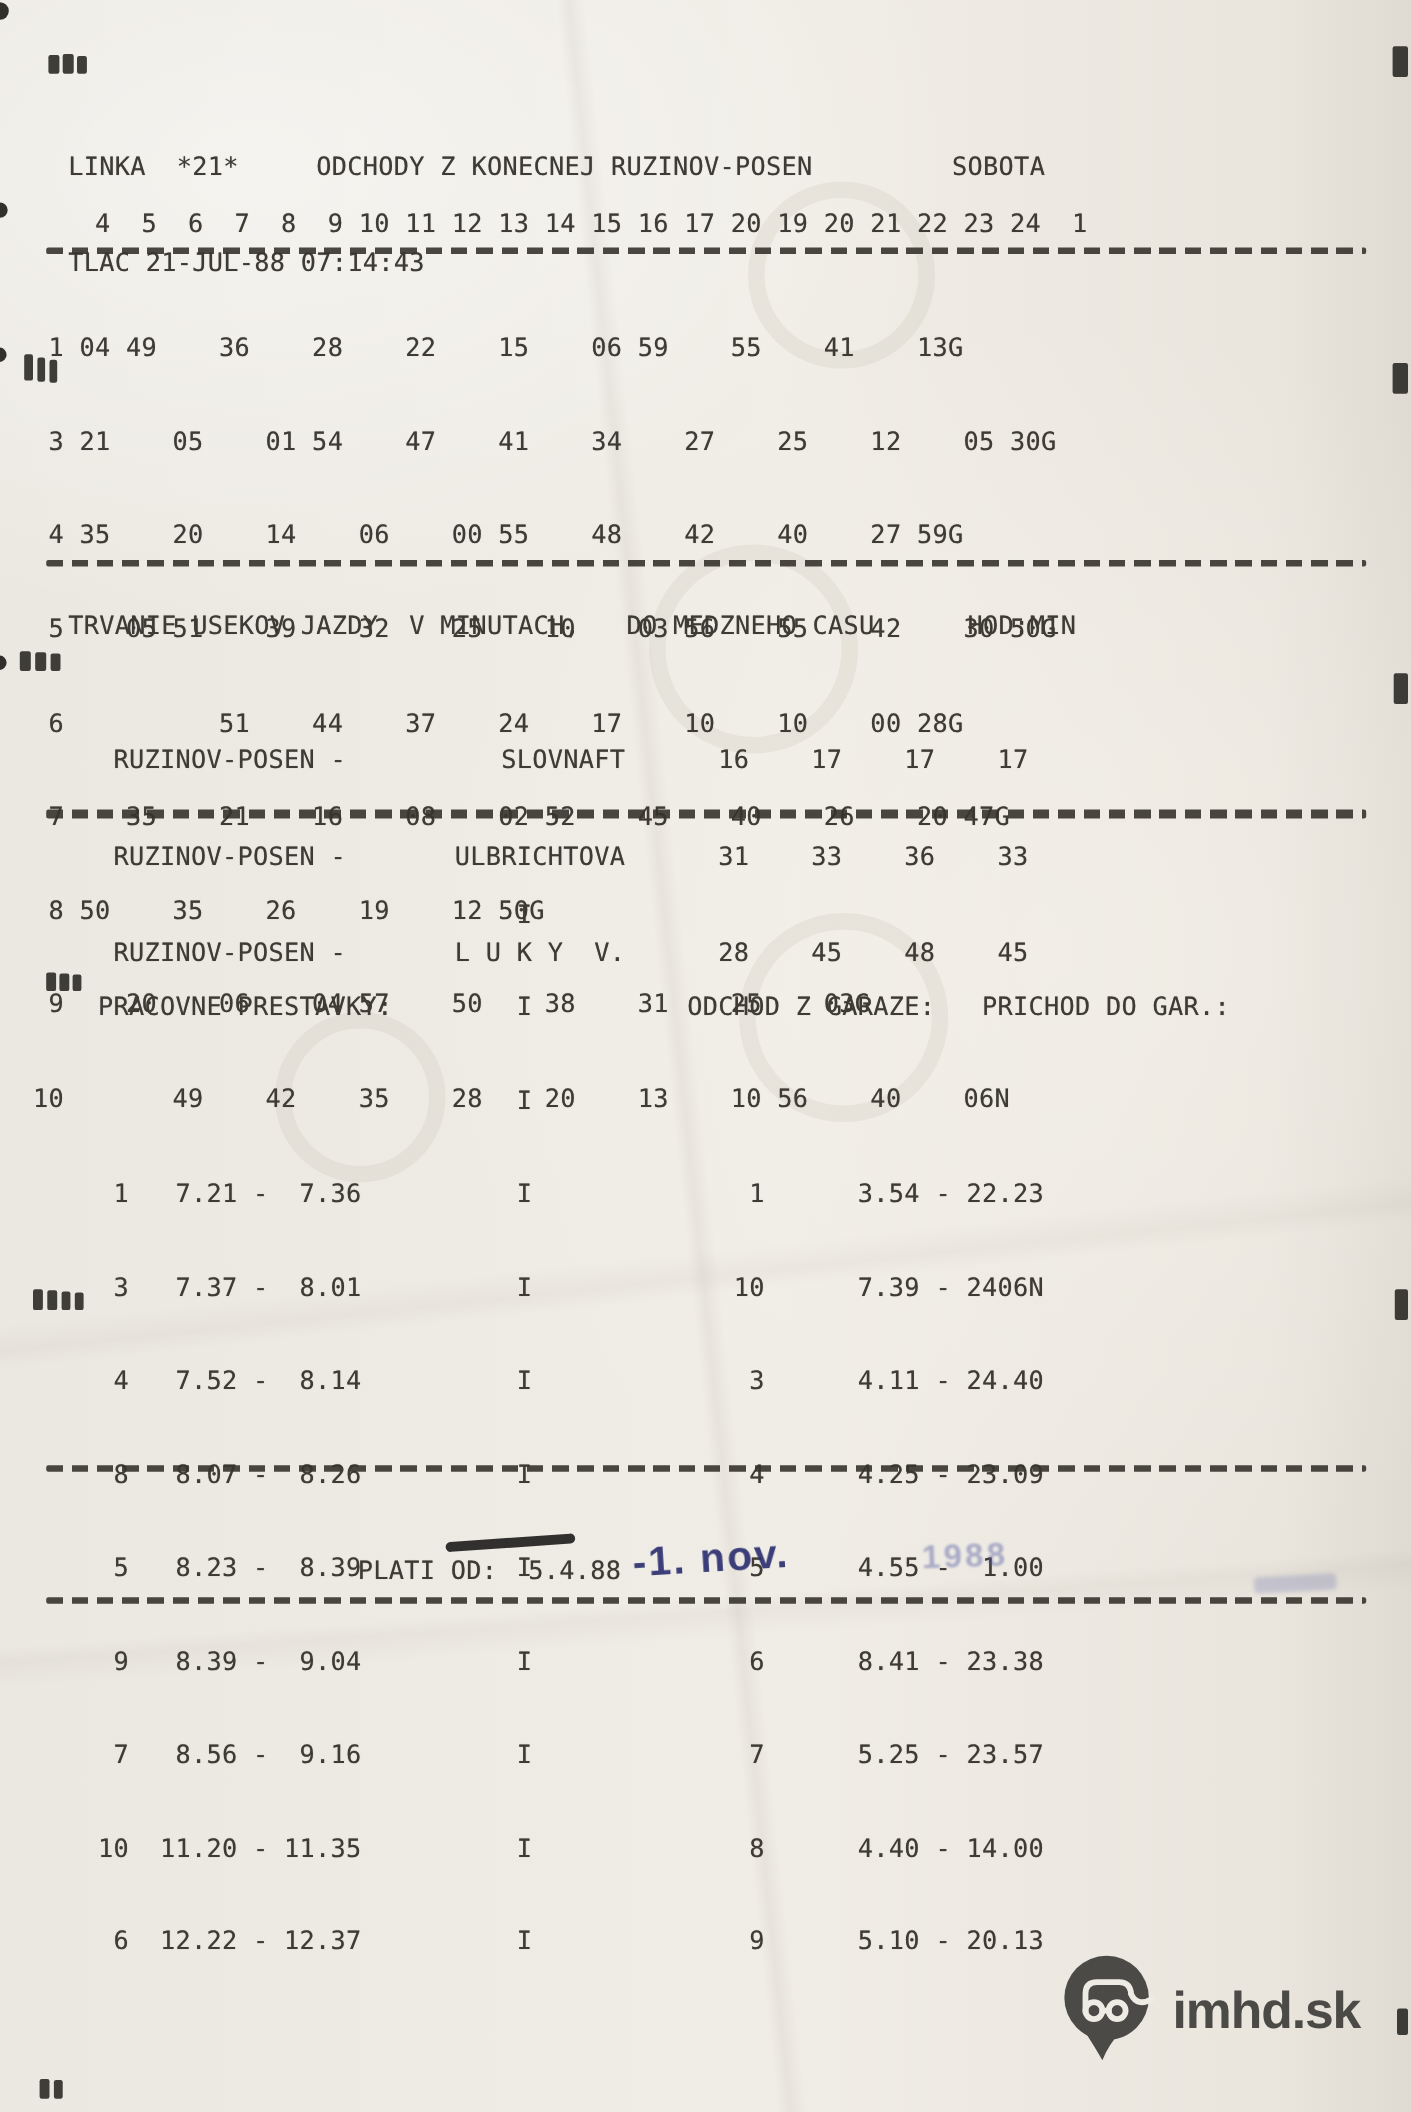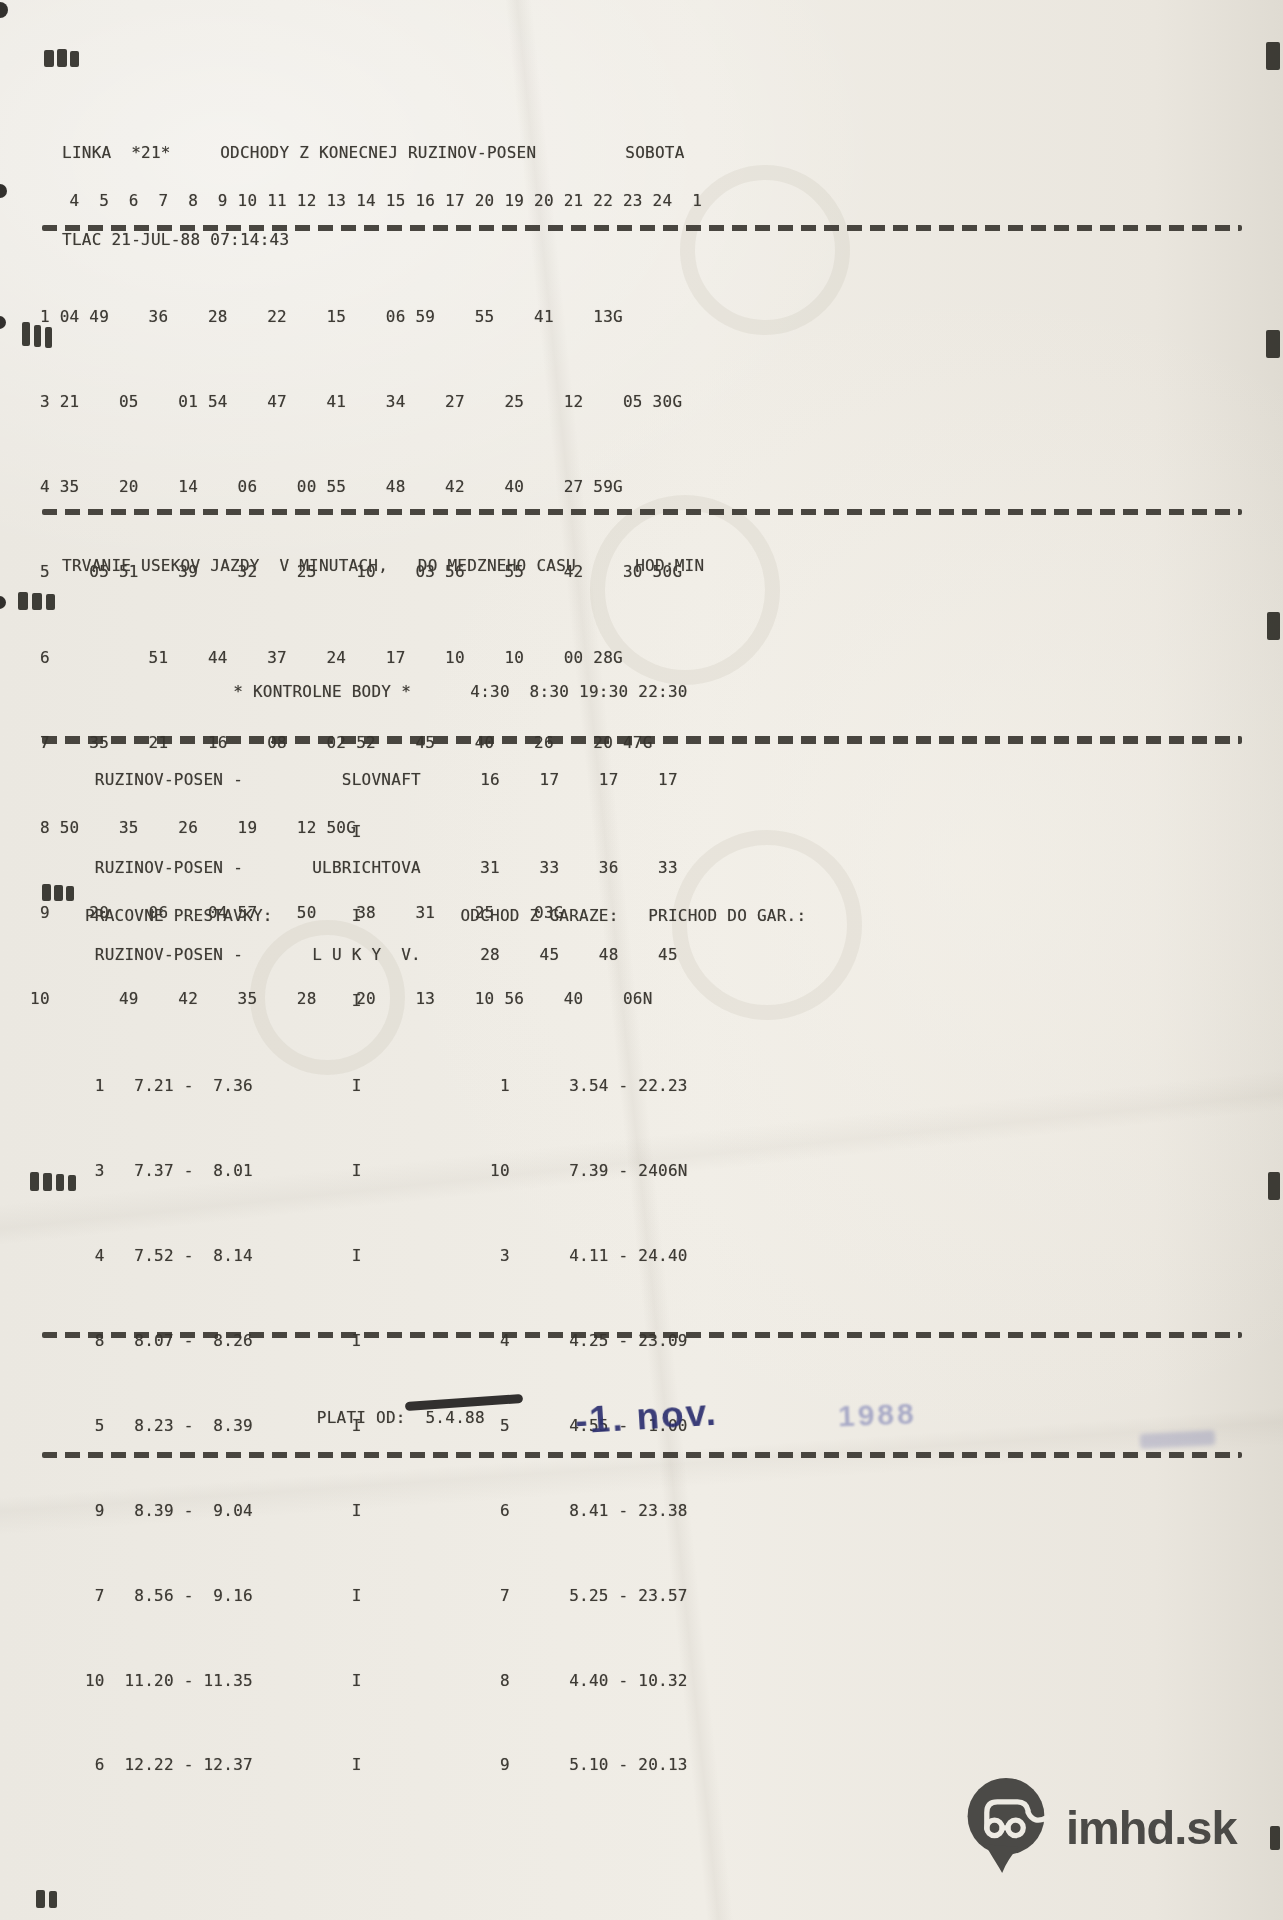--- a/index.html
+++ b/index.html
@@ -10,21 +10,21 @@
       radial-gradient(1100px 700px at 18% 8%, rgba(255,255,255,.45), transparent 60%),
       radial-gradient(900px 900px at 75% 45%, rgba(246,243,236,.5), transparent 65%),
       linear-gradient(90deg,#ebe8e1 0%,#f0ede6 55%,#eae6de 90%,#dfdbd2 100%),
       #eeebe4;}
   .crease{position:absolute;inset:0;pointer-events:none;
     background:
       linear-gradient(84deg, transparent 47.6%, rgba(110,100,85,.07) 48.4%, transparent 49.4%),
       linear-gradient(-6deg, transparent 39.4%, rgba(110,100,85,.05) 40.2%, transparent 41.4%),
       linear-gradient(176deg, transparent 74.5%, rgba(110,100,85,.05) 75.2%, transparent 76.4%);}
   .ring{position:absolute;border:15px solid #b4ad9c;border-radius:50%;opacity:.16;pointer-events:none;}
-  .mono{position:absolute;white-space:pre;color:#3e3b35;font-size:16px;
+  .mono{position:absolute;white-space:pre;color:#3e3b35;font-size:23px;
         letter-spacing:.25px;text-shadow:0 0 .7px rgba(62,59,53,.55);}
   .dash{position:absolute;height:6px;border-radius:2px;opacity:.9;
         background:repeating-linear-gradient(90deg,#36332d 0 15px,transparent 15px 23px);}
   .tm{position:absolute;background:#26241f;border-radius:2px;opacity:.88;}
   .hole{position:absolute;background:#1d1b18;border-radius:50%;opacity:.9;}
   .stamp{position:absolute;font-family:"Liberation Sans",sans-serif;font-weight:bold;
          color:#2d3070;transform:rotate(-3.5deg);opacity:.92;filter:blur(.3px);
          letter-spacing:2px;}
   .stamp-year{position:absolute;font-family:"Liberation Sans",sans-serif;font-weight:bold;
          color:#4a52a0;opacity:.42;filter:blur(1.1px);transform:rotate(-2deg);letter-spacing:3px;}
@@ -65,40 +65,39 @@
   <div> 8 50    35    26    19    12 50G</div>
   <div> 9    20    06    04 57    50    38    31    25    03G</div>
   <div>10       49    42    35    28    20    13    10 56    40    06N</div>
 </div>
 
 <div class="dash" style="left:42px;top:509px;width:1200px"></div>
 
 <div class="mono" style="left:62px;top:556px">TRVANIE USEKOV JAZDY  V MINUTACH,   DO MEDZNEHO CASU      HOD:MIN</div>
 
 <div class="mono" style="left:75px;top:619px;line-height:29.2px">
-  <div>                * KONTROLNE BODY *      4:30  8:30 19:30 22:30</div>
   <div>  RUZINOV-POSEN -          SLOVNAFT      16    17    17    17</div>
   <div>  RUZINOV-POSEN -       ULBRICHTOVA      31    33    36    33</div>
   <div>  RUZINOV-POSEN -       L U K Y  V.      28    45    48    45</div>
 </div>
 
 <div class="dash" style="left:42px;top:736px;width:1200px;height:8px"></div>
 
 <div class="mono" style="left:75px;top:761px;line-height:28.3px">
   <div>                            I</div>
   <div> PRACOVNE PRESTAVKY:        I          ODCHOD Z GARAZE:   PRICHOD DO GAR.:</div>
   <div>                            I</div>
   <div>  1   7.21 -  7.36          I              1      3.54 - 22.23</div>
   <div>  3   7.37 -  8.01          I             10      7.39 - 2406N</div>
   <div>  4   7.52 -  8.14          I              3      4.11 - 24.40</div>
   <div>  8   8.07 -  8.26          I              4      4.25 - 23.09</div>
   <div>  5   8.23 -  8.39          I              5      4.55 -  1.00</div>
   <div>  9   8.39 -  9.04          I              6      8.41 - 23.38</div>
   <div>  7   8.56 -  9.16          I              7      5.25 - 23.57</div>
-  <div> 10  11.20 - 11.35          I              8      4.40 - 10.32</div>
+  <div> 10  11.20 - 11.35          I              8      4.40 - 14.00</div>
   <div>  6  12.22 - 12.37          I              9      5.10 - 20.13</div>
   
   
   
   
   
   
   
 </div>
 

